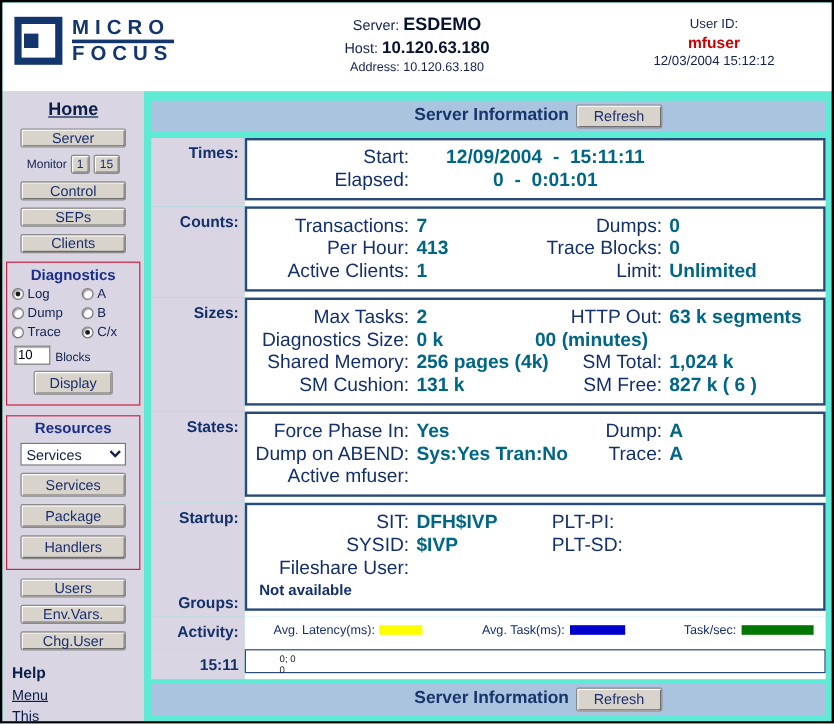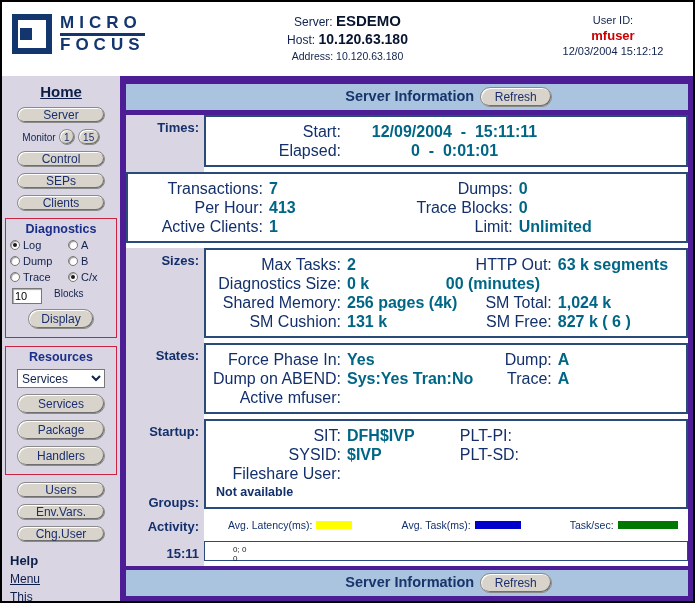--- a/index.html
+++ b/index.html
@@ -1,60 +1,60 @@
 <!DOCTYPE html>
 <html><head>
 <meta charset="utf-8">
 <style>
   * { box-sizing: border-box; margin: 0; padding: 0; }
   body { margin: 0; background: #ffffff; }
   .page {
     width: 695px; height: 603px;
     border: 2px solid #000;
-    background: #4c1d95;
+    background: #5eead4;
     font-family: "Liberation Sans", sans-serif;
     overflow: hidden;
     position: relative;
   }
   
   .header { height: 74px; position: relative; background: #fff; }
   .logo { position: absolute; left: 10px; top: 12px; display: flex; align-items: center; gap: 8px; }
   .logo-icon { width: 40px; height: 40px; border: 6px solid #14366e; background: #fff; position: relative; flex: none; }
   .logo-icon::after { content: ""; position: absolute; left: 2px; top: 8px; width: 12px; height: 12px; background: #14366e; }
   .logo-text { font-weight: bold; color: #14366e; font-size: 17px; letter-spacing: 5px; line-height: 18px; }
   .logo-text .l1 { border-bottom: 3px solid #14366e; padding-bottom: 1px; }
   .header-center { position: absolute; left: 50%; top: 10px; transform: translateX(-50%); text-align: center; color: #10224d; white-space: nowrap; }
   .hc-line1 { font-size: 12px; }
   .hc-line1 .hv { font-size: 15px; font-weight: bold; color: #071430; }
   .hc-line2 { font-size: 12px; margin-top: 2px; }
   .hc-line2 .hv { font-size: 14px; font-weight: bold; color: #071430; }
   .hc-line3 { font-size: 10.5px; margin-top: 3px; }
-  .header-right { position: absolute; right: 10px; top: 12px; width: 140px; text-align: center; font-size: 11px; color: #10224d; }
+  .header-right { position: absolute; right: 28px; top: 12px; width: 140px; text-align: center; font-size: 11px; color: #10224d; }
   .user-id-value { font-size: 13px; font-weight: bold; margin: 2px 0; }
   
   .body-wrap { display: flex; height: 525px; }
   .sidebar { width: 118px; background: #d9d5e3; padding: 5px 4px 0 4px; display: flex; flex-direction: column; align-items: center; flex: none; }
   .home-link { font-size: 15px; font-weight: bold; text-decoration: underline; color: #0b1e4a; margin: 2px 0 4px 0; cursor: pointer; }
   .btn {
     width: 88px; height: 20px;
-    background: #d8d4cc; border: 1px solid #8a8a8a; border-radius: 10px;
+    background: #d8d4cc; border: 1px solid #8a8a8a; border-radius: 2px;
     box-shadow: inset 1px 1px 0 #ffffff, inset -1px -1px 0 #6f6f6f;
     color: #1b2f6e; font-size: 12px; font-family: inherit;
     margin: 3px 0; cursor: pointer;
   }
   .monitor { display: flex; align-items: center; gap: 3px; margin: 3px 0; font-size: 10px; color: #10224d; }
   .btn.mini1 { width: 16px; height: 16px; font-size: 10px; margin: 0; padding: 0; }
   .btn.mini2 { width: 22px; height: 16px; font-size: 10px; margin: 0; padding: 0; }
   .group { border: 1px solid #cc2244; padding: 3px 2px 5px 2px; margin: 4px 0; width: 112px; display: flex; flex-direction: column; align-items: center; }
   .group-title { font-weight: bold; color: #1b2f8a; font-size: 12.5px; margin-bottom: 3px; }
   .radio-grid { display: grid; grid-template-columns: 58px 44px; row-gap: 4px; font-size: 11px; color: #10224d; }
   .radio-item { display: flex; align-items: center; gap: 3px; cursor: pointer; }
   .radio { width: 10px; height: 10px; border-radius: 50%; background: #fff; border: 1px solid #777; box-shadow: inset 1px 1px 1px #9a9a9a; position: relative; flex: none; }
   .radio.checked::after { content: ""; position: absolute; left: 2px; top: 2px; width: 4px; height: 4px; border-radius: 50%; background: #1a1a1a; }
-  .blocks-row { display: flex; align-items: flex-start; gap: 12px; margin: 5px 0 2px 0; align-self: flex-start; padding-left: 4px; }
+  .blocks-row { display: flex; align-items: flex-end; gap: 4px; margin: 5px 0 2px 0; align-self: flex-start; padding-left: 4px; }
   .blocks-input { width: 30px; height: 16px; border: 1px solid #777; box-shadow: inset 1px 1px 1px #aaa; font-size: 11px; padding: 1px 2px; font-family: inherit; }
   .blocks-label { font-size: 10px; color: #10224d; }
   .btn.display { width: 66px; }
   .res-select { width: 88px; height: 19px; font-size: 12px; font-family: inherit; color: #10224d; margin: 2px 0 3px 0; background: #fff; border: 1px solid #777; }
   .sidebar-bottom { align-self: flex-start; padding-left: 4px; margin-top: 8px; }
   .help-label { font-weight: bold; color: #0b1e4a; font-size: 13px; }
   .menu-link, .partial-link { display: block; color: #0b1e4a; font-size: 12px; text-decoration: underline; margin-top: 4px; cursor: pointer; }
   
   .main { flex: 1; padding: 8px 8px 0 6px; }
   .bar { height: 26px; background: #aac3de; position: relative; }
@@ -205,20 +205,21 @@
               </div>
               <div class="kv">
                 <span class="k wl">Elapsed:</span>
                 <span class="v center">0  -  0:01:01</span>
               </div>
             </div>
           </div>
         </div>
 
         <div class="trow">
+          <div class="tlabel">Counts:</div>
           <div class="tcontent">
             <div class="tbox">
               <div class="cols">
                 <div class="col">
                   <div class="kv">
                     <span class="k wl">Transactions:</span>
                     <span class="v">7</span>
                   </div>
                   <div class="kv">
                     <span class="k wl">Per Hour:</span>

